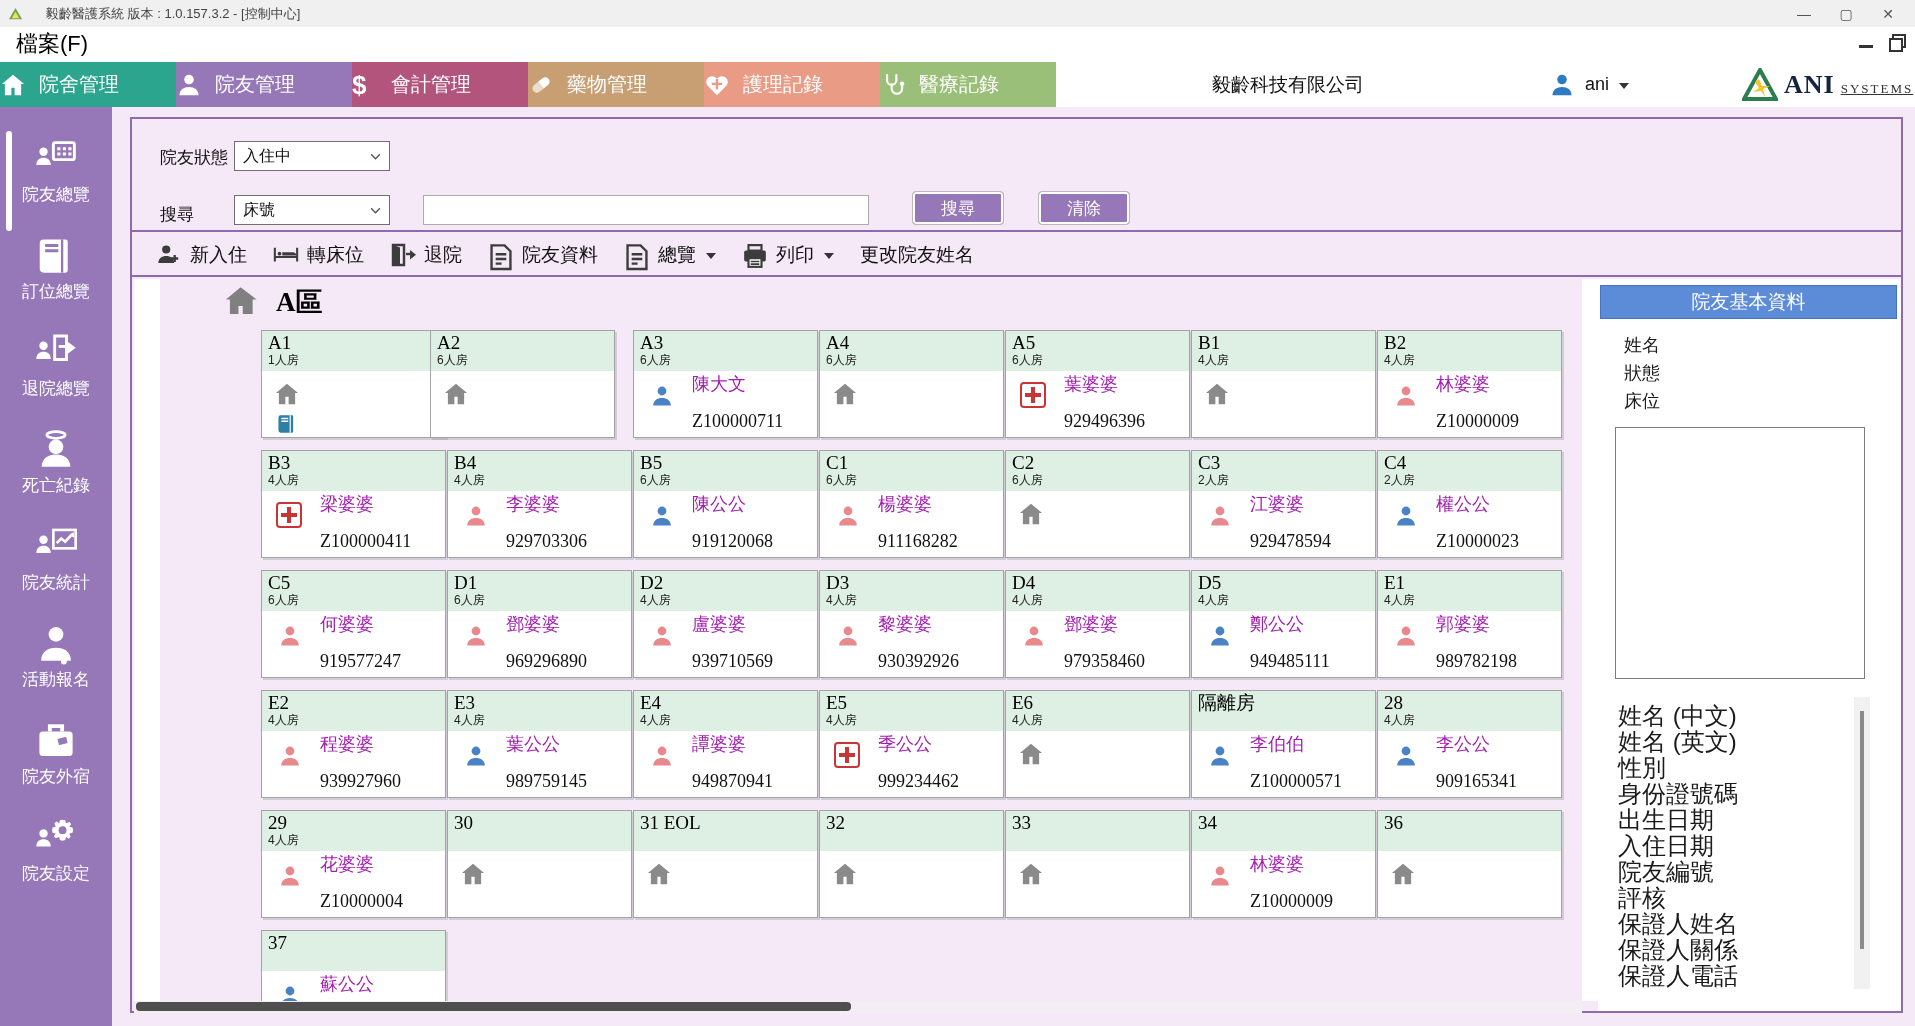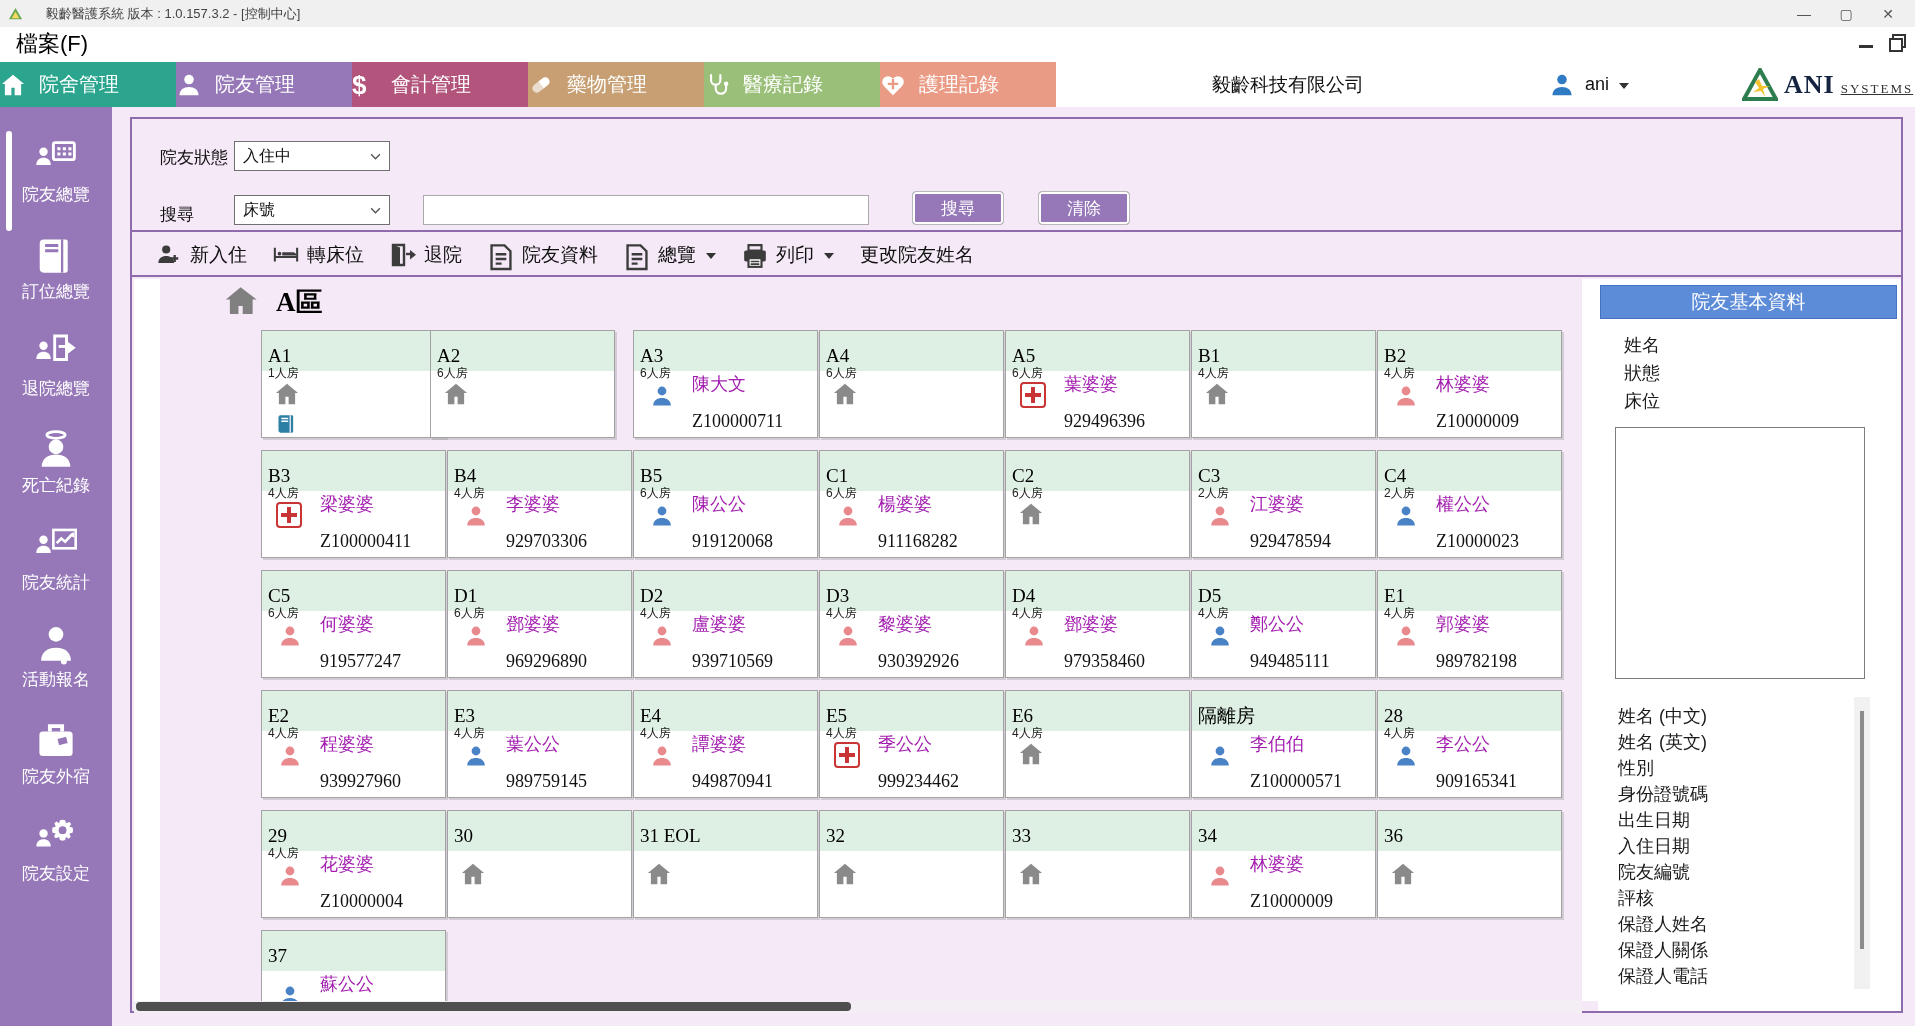--- a/index.html
+++ b/index.html
@@ -77,21 +77,21 @@
   .v-strip.left { left:2px; }
   .v-strip.right { left:1450px; width:16px; }
 
   .section-head { position:absolute; left:92px; top:165px; display:flex; align-items:center; gap:16px; }
   .section-head .shicon { width:36px; height:32px; color:#808080; }
   .section-title { font-family:"Liberation Serif",serif; font-weight:bold; font-size:27px; color:#000; }
 
   .cards { position:absolute; left:129px; top:211px; width:1320px; height:671px; overflow:hidden; }
   .room-card { position:absolute; width:185px; height:108px; background:#fff; border:1px solid #a3a3a3;
                box-shadow:2px 2px 0 rgba(150,150,150,.35); }
-  .rc-head { height:40px; background:#def0e3; padding:14px 6px 0 6px; }
+  .rc-head { height:40px; background:#def0e3; padding:1px 6px 0 6px; }
   .rc-id { font-family:"Liberation Serif",serif; font-size:19px; color:#000; line-height:21px; }
   .rc-cap { font-size:12px; color:#222; line-height:14px; }
   .rc-body { position:relative; height:66px; }
   .oc-icon { position:absolute; left:16px; top:13px; width:24px; height:24px; }
   .oc-icon.male { color:#4a82c6; }
   .oc-icon.female { color:#e8898d; }
   .hosp-icon { position:absolute; left:14px; top:11px; width:26px; height:26px; border:2px solid #c93434;
                border-radius:4px; background:#fff; }
   .hosp-icon::before { content:""; position:absolute; left:9px; top:3px; width:4px; height:16px; background:#c93434; }
   .hosp-icon::after  { content:""; position:absolute; left:3px; top:9px; width:16px; height:4px; background:#c93434; }
@@ -103,21 +103,21 @@
   .h-scroll { position:absolute; left:2px; top:882px; width:1448px; height:12px; background:#f3eef4; }
   .h-thumb { position:absolute; left:2px; top:1px; width:715px; height:9px; background:#4f4f4f; border-radius:4px; }
 
   
   .panel { position:absolute; left:1466px; top:160px; width:303px; height:732px; background:#fff; }
   .panel-title { position:absolute; left:2px; top:6px; width:297px; height:34px; background:#5c8bd8;
                  border:1px solid #4472c4; color:#fff; font-size:19px; display:flex; align-items:center; justify-content:center; }
   .sum-field { position:absolute; left:26px; font-size:18px; color:#1a1a1a; }
   .photo-box { position:absolute; left:17px; top:148px; width:250px; height:252px; border:1px solid #7c7c7c; background:#fff; }
   .detail-list { position:absolute; left:20px; top:424px; }
-  .detail-item { font-size:18px; color:#1a1a1a; line-height:26px; }
+  .detail-item { font-size:24px; color:#1a1a1a; line-height:26px; }
   .list-scroll { position:absolute; left:256px; top:418px; width:16px; height:292px; background:#f1f1f1; }
   .list-thumb { position:absolute; left:6px; top:14px; width:4px; height:238px; background:#8c8c8c; }
 </style>
 </head>
 <body>
 
 <div class="titlebar">
   <span>
     <svg width="15" height="15" viewBox="0 0 16 16">
         <polygon points="8,2 15,14 1,14" fill="#6aa84f"></polygon>
@@ -167,38 +167,38 @@
         <span class="nicon">
           <svg viewBox="0 0 24 24" fill="currentColor">
             <g transform="rotate(-38 12 12)">
               <path d="M7 8h5v8H7a4 4 0 0 1 0-8z" opacity=".65"></path>
               <path d="M12 8h5a4 4 0 0 1 0 8h-5z"></path>
             </g>
           </svg>
         </span>
         <span>藥物管理</span>
       </div>
+      <div class="nav-tab" style="background: rgb(234, 155, 133);">
+        <span class="nicon">
+          <svg viewBox="0 0 24 24" fill="currentColor">
+            <path d="M12 21.5 3.6 13a5.3 5.3 0 0 1 .1-7.6 5.3 5.3 0 0 1 7.6.1l.7.7.7-.7a5.3 5.3 0 0 1 7.6-.1 5.3 5.3 0 0 1 .1 7.6z"></path>
+            <path fill="#EA9B85" d="M10.9 6.5h2.2v9.5h-2.2zM7.2 9.9h9.6v2.2H7.2z"></path>
+          </svg>
+        </span>
+        <span>護理記錄</span>
+      </div>
       <div class="nav-tab" style="background: rgb(154, 191, 120);">
         <span class="nicon">
           <svg viewBox="0 0 24 24" fill="none" stroke="currentColor" stroke-width="2" stroke-linecap="round">
             <path d="M6.5 2.8v4.7a4.3 4.3 0 0 0 8.6 0V2.8"></path>
             <path d="M10.8 11.7v3.6a4.8 4.8 0 0 0 9.6 0v-2.1"></path>
             <circle cx="20.4" cy="10.8" r="2.1" fill="currentColor" stroke="none"></circle>
           </svg>
         </span>
         <span>醫療記錄</span>
-      </div>
-      <div class="nav-tab" style="background: rgb(234, 155, 133);">
-        <span class="nicon">
-          <svg viewBox="0 0 24 24" fill="currentColor">
-            <path d="M12 21.5 3.6 13a5.3 5.3 0 0 1 .1-7.6 5.3 5.3 0 0 1 7.6.1l.7.7.7-.7a5.3 5.3 0 0 1 7.6-.1 5.3 5.3 0 0 1 .1 7.6z"></path>
-            <path fill="#EA9B85" d="M10.9 6.5h2.2v9.5h-2.2zM7.2 9.9h9.6v2.2H7.2z"></path>
-          </svg>
-        </span>
-        <span>護理記錄</span>
       </div>
     </div>
   <div class="company">毅齡科技有限公司</div>
   <div class="user-box">
     <span class="uicon">
       <svg viewBox="0 0 24 24" fill="currentColor" width="26" height="26">
           <circle cx="12" cy="7" r="4.4"></circle>
           <path d="M3.2 21.5c0-5 3.9-7.6 8.8-7.6s8.8 2.6 8.8 7.6z"></path>
         </svg>
     </span>

